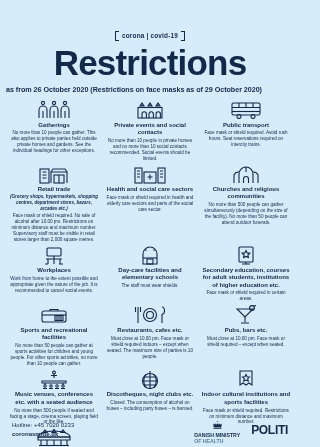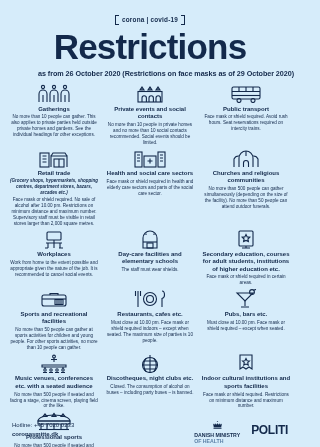--- a/index.html
+++ b/index.html
@@ -3,21 +3,21 @@
 <meta charset="utf-8">
 <style>
   * { box-sizing: border-box; margin: 0; padding: 0; }
   html, body {
     width: 300px; height: 447px;
     background: #d6ecfa;
     font-family: "Liberation Sans", sans-serif;
     color: #13294b;
     overflow: hidden;
   }
-  .page { width: 300px; height: 447px; position: relative; padding: 0 6px; }
+  .page { width: 300px; height: 447px; position: relative; padding: 16px 6px; }
 
   
   .tag-wrap { text-align: center; padding-top: 8px; }
   .tag {
     display: inline-block; position: relative;
     font-size: 6.4px; font-weight: bold; letter-spacing: .2px;
     padding: 1.5px 7px;
   }
   .tag .bk {
     position: absolute; width: 4px; height: 9px;
@@ -26,21 +26,21 @@
   .tag .bk.tl { left: 0; top: 0; border-width: 1px 0 0 1px; }
   .tag .bk.tr { right: 0; top: 0; border-width: 1px 1px 0 0; }
   .tag .bk.bl { left: 0; bottom: 0; border-width: 0 0 1px 1px; }
   .tag .bk.br { right: 0; bottom: 0; border-width: 0 1px 1px 0; }
 
   .title {
     text-align: center; font-size: 35px; font-weight: bold;
     letter-spacing: -0.8px; line-height: 1; margin-top: 3px;
   }
   .subtitle {
-    text-align: right; font-size: 7.2px; font-weight: bold;
+    text-align: left; font-size: 7.2px; font-weight: bold;
     margin-top: 5px; letter-spacing: -0.05px;
   }
 
   
   .grid {
     display: grid; grid-template-columns: repeat(3, 1fr);
     margin-top: 6px;
   }
   .cell {
     padding: 0 3px 3px 3px; text-align: center;

